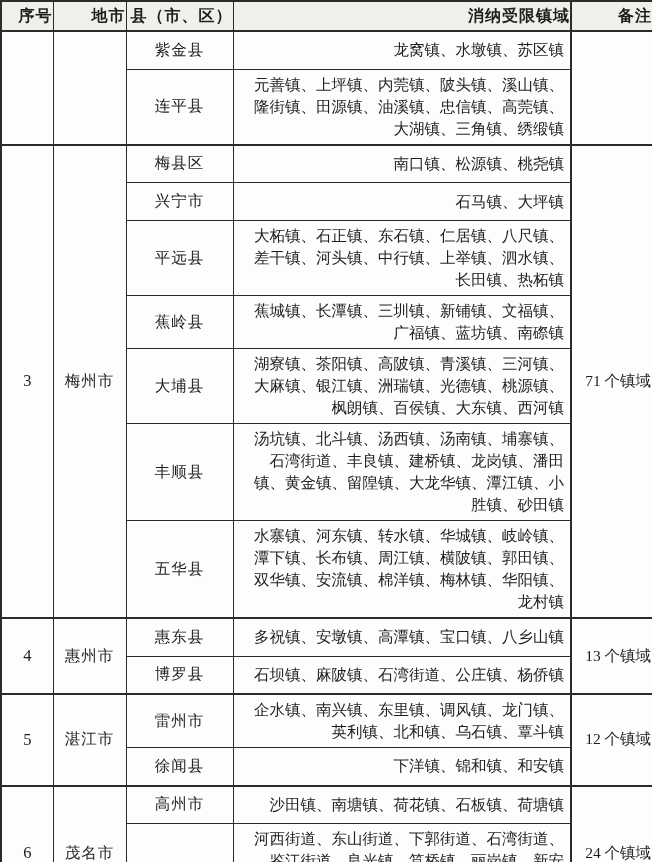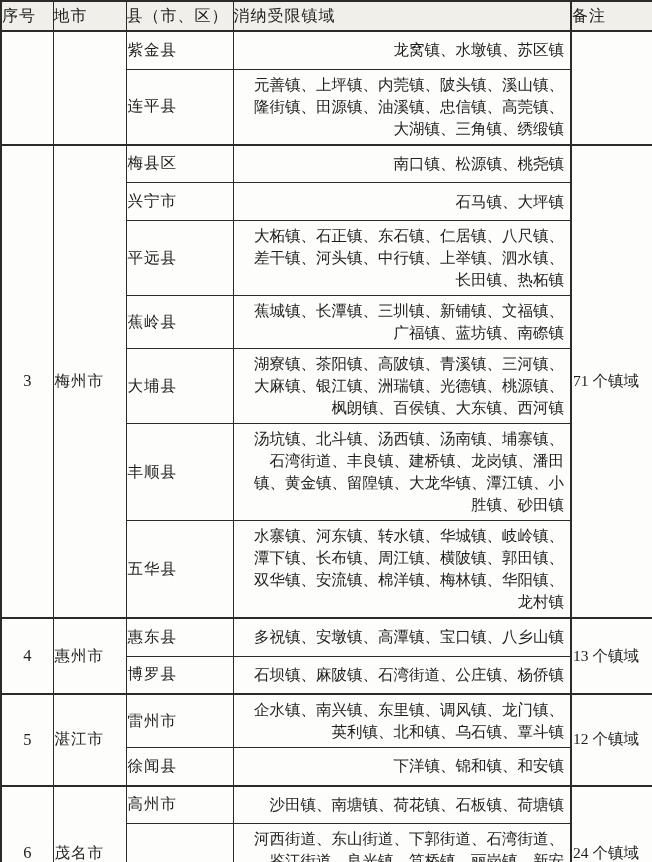--- a/index.html
+++ b/index.html
@@ -22,47 +22,47 @@
     border:2px solid var(--border);
   }
   th,td{
     border:1px solid var(--border);
     overflow:hidden;
   }
   thead th{
     background:var(--header-bg);
     border-bottom:2px solid var(--border);
     font-size:16px;
-    font-weight:normal;
+    font-weight:bold;
     height:26px;
     padding:1px 0;
-    text-align:left;
+    text-align:right;
     vertical-align:middle;
     letter-spacing:1px;
   }
   tbody tr{height:38px;}
   tbody td{font-size:15.5px;}
   td.col-seq{
     text-align:center;vertical-align:middle;
     font-size:16.5px;
   }
   td.col-city,td.col-county{
-    text-align:left;vertical-align:middle;
+    text-align:center;vertical-align:middle;
     letter-spacing:1px;
   }
   td.col-towns{
     text-align:right;vertical-align:middle;
     line-height:22px;
     padding:4px 6px 4px 8px;
   }
   td.col-remark,th.col-remark{
     border-left:2px solid var(--border);
   }
   td.col-remark{
-    text-align:left;vertical-align:middle;
+    text-align:right;vertical-align:middle;
     padding:16px 1px;
     white-space:nowrap;
   }
   tr.section-start td{border-top:2px solid var(--border);}
 </style>
 </head>
 <body>
 
 <table>
   <colgroup>

